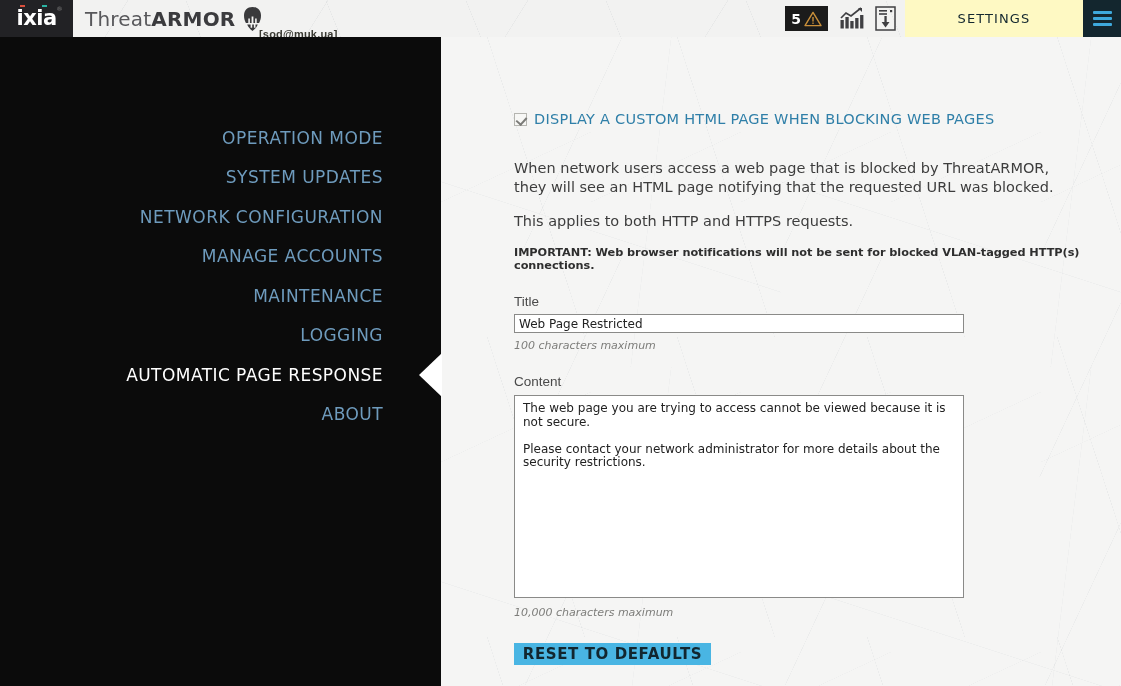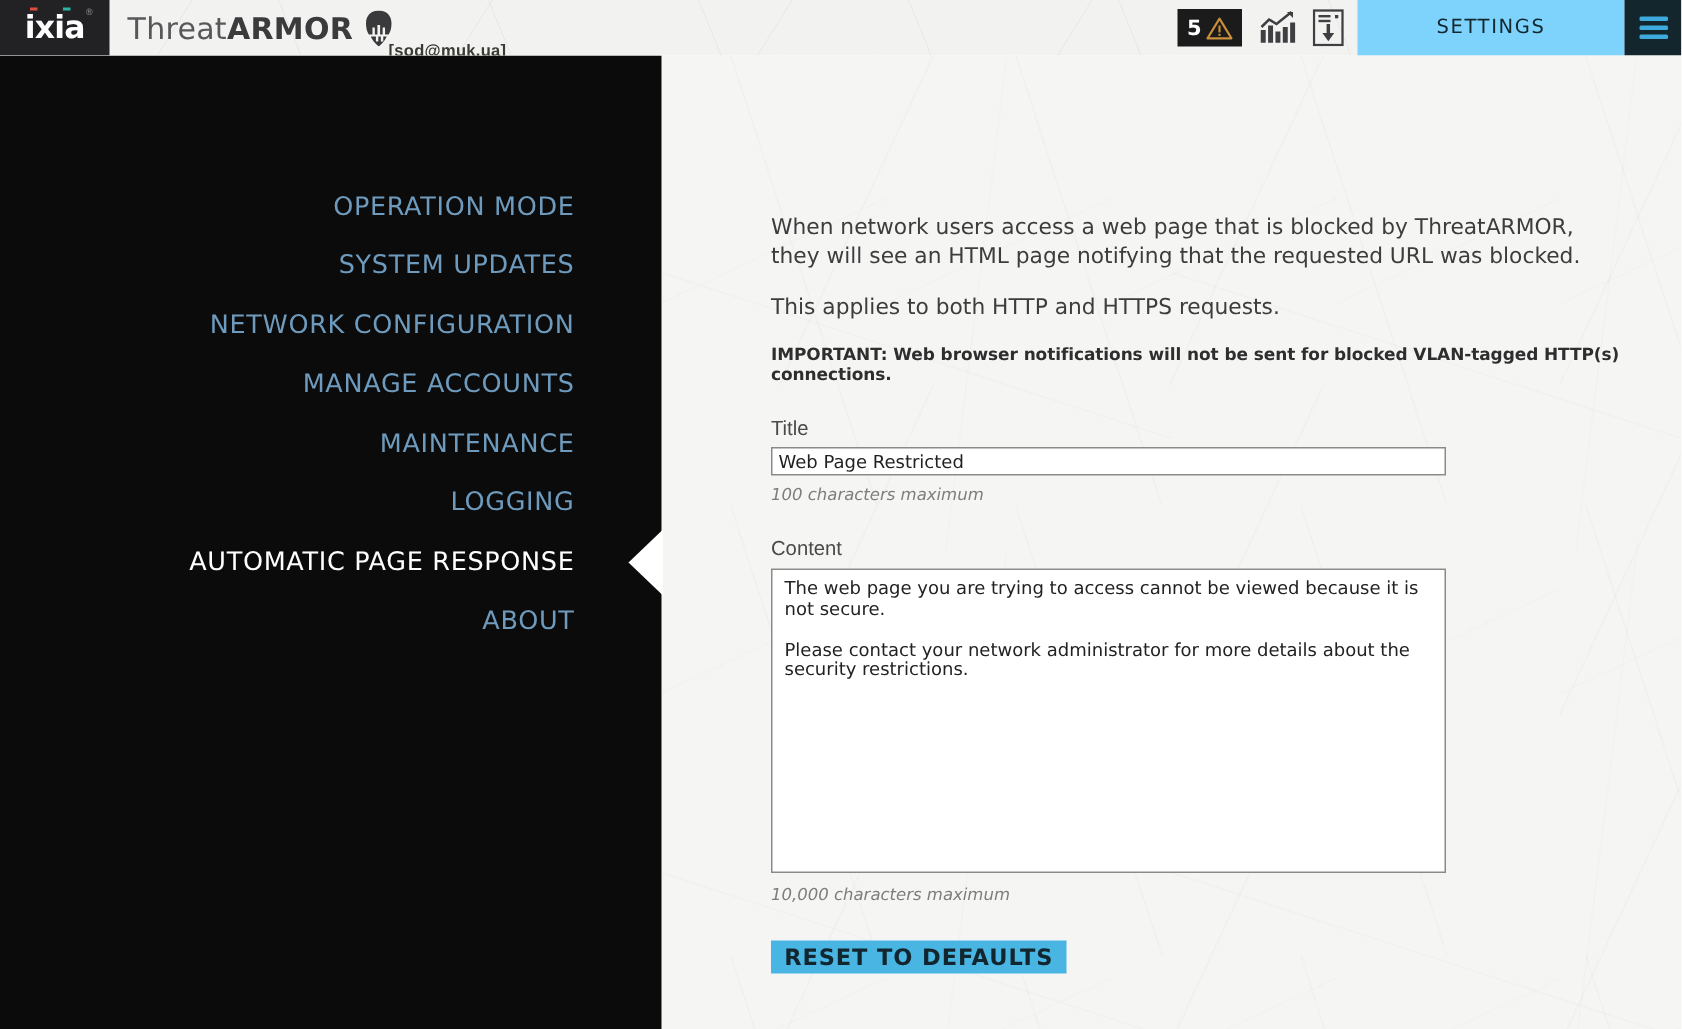--- a/index.html
+++ b/index.html
@@ -106,21 +106,21 @@
     color: #fff; font-size: 14px; font-weight: 700;
     font-family: "DejaVu Sans", sans-serif; line-height: 1;
   }
   .hdr-icon-btn {
     align-self: center;
     display: flex; align-items: center; justify-content: center;
     width: 28px; height: 28px; margin-right: 6px;
   }
   #settings-button {
     width: 178px;
-    background: #7dd3fc;
+    background: #fef9c3;
     display: flex; align-items: center; justify-content: center;
     color: #13272f; font-size: 13px; font-weight: 400;
     letter-spacing: 1.1px;
     font-family: "DejaVu Sans", sans-serif;
   }
   #menu-button {
     width: 38px;
     background: #13262e;
     display: flex; align-items: center; justify-content: center;
     flex-direction: column; gap: 3px;
@@ -378,20 +378,24 @@
       <div class="nav-item">
           <span>ABOUT</span>
         </div>
     </div>
   </nav>
 
   <main id="main">
     <div class="texture"></div>
     <div id="main-inner">
 
+      <label id="custom-html-toggle">
+        <span class="checkbox"></span>
+        <span id="custom-html-label">DISPLAY A CUSTOM HTML PAGE WHEN BLOCKING WEB PAGES</span>
+      </label>
 
       <p class="body-para">When network users access a web page that is blocked by ThreatARMOR, they will see an HTML page notifying that the requested URL was blocked.</p>
       <p class="body-para second">This applies to both HTTP and HTTPS requests.</p>
       <p class="important-note">IMPORTANT: Web browser notifications will not be sent for blocked VLAN-tagged HTTP(s) connections.</p>
 
       <div class="field-label">Title</div>
       <input id="title-input" type="text" value="Web Page Restricted" style="">
       <div class="hint">100 characters maximum</div>
 
       <div class="field-label">Content</div>

